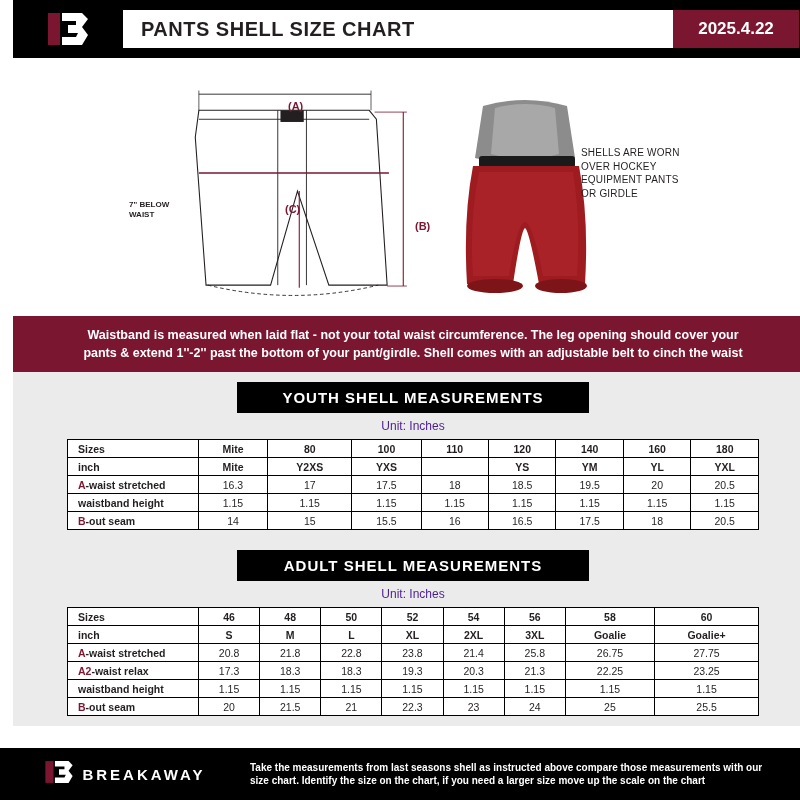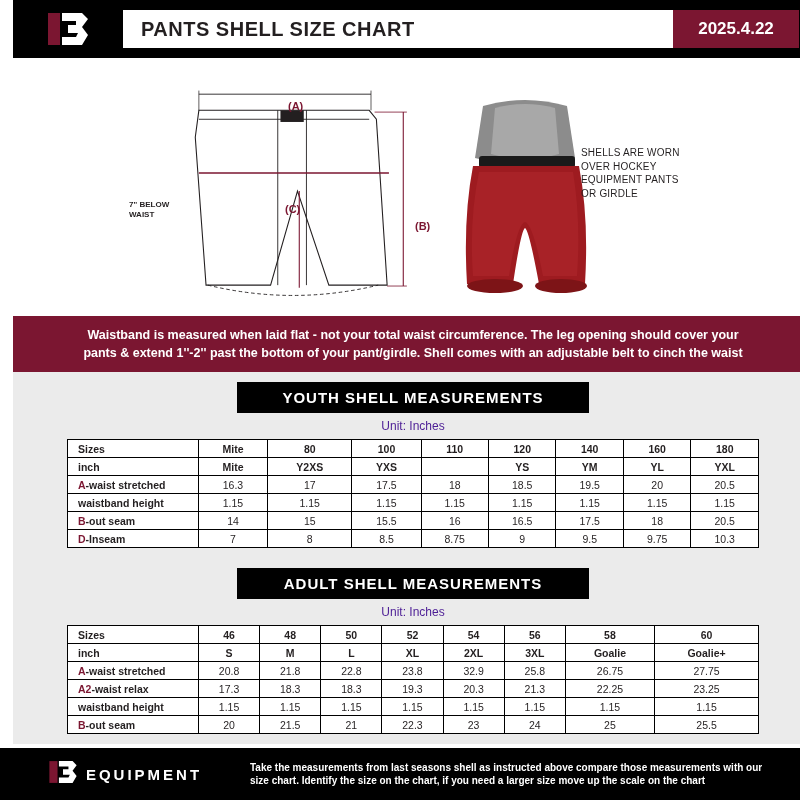--- a/index.html
+++ b/index.html
@@ -209,31 +209,20 @@
             <td class="rowlabel"><span class="pre">B</span>-out seam</td>
             <td class="val">14</td>
             <td class="val">15</td>
             <td class="val">15.5</td>
             <td class="val">16</td>
             <td class="val">16.5</td>
             <td class="val">17.5</td>
             <td class="val">18</td>
             <td class="val">20.5</td>
           </tr>
-          <tr>
-            <td class="rowlabel"><span class="pre">D</span>-Inseam</td>
-            <td class="val">7</td>
-            <td class="val">8</td>
-            <td class="val">8.5</td>
-            <td class="val">8.75</td>
-            <td class="val">9</td>
-            <td class="val">9.5</td>
-            <td class="val">9.75</td>
-            <td class="val">10.3</td>
-          </tr>
         </tbody>
     </table>
   </div>
 
   <div class="sect">
     <div class="sect-title">ADULT SHELL MEASUREMENTS</div>
     <div class="unit">Unit: Inches</div>
   </div>
   <div class="tblwrap">
     <table>
@@ -259,21 +248,21 @@
             <td>3XL</td>
             <td>Goalie</td>
             <td>Goalie+</td>
           </tr>
           <tr>
             <td class="rowlabel"><span class="pre">A</span>-waist stretched</td>
             <td class="val">20.8</td>
             <td class="val">21.8</td>
             <td class="val">22.8</td>
             <td class="val">23.8</td>
-            <td class="val">32.9</td>
+            <td class="val">21.4</td>
             <td class="val">25.8</td>
             <td class="val">26.75</td>
             <td class="val">27.75</td>
           </tr>
           <tr>
             <td class="rowlabel"><span class="pre">A2</span>-waist relax</td>
             <td class="val">17.3</td>
             <td class="val">18.3</td>
             <td class="val">18.3</td>
             <td class="val">19.3</td>
@@ -309,18 +298,18 @@
   </div>
 
   <div class="footer">
     <div class="footer-logo">
       <span>
         <svg width="30" height="28" viewBox="0 0 44 40">
           <polygon points="2,4 14,4 14,36 2,36" fill="#7b1631"></polygon>
           <polygon points="16,4 36,4 42,10 36,18 42,26 36,36 16,36 16,28 30,28 32,24 22,24 22,16 30,16 30,12 16,12" fill="#ffffff"></polygon>
         </svg>
       </span>
-      <span class="fname">EQUIPMENT</span>
+      <span class="fname">BREAKAWAY</span>
     </div>
     <div class="footer-text">Take the measurements from last seasons shell as instructed above compare those measurements  with our size chart. Identify the size on the chart, if you need a larger size move up the scale on the chart</div>
   </div>
 
 </div>
 
 </body></html>

